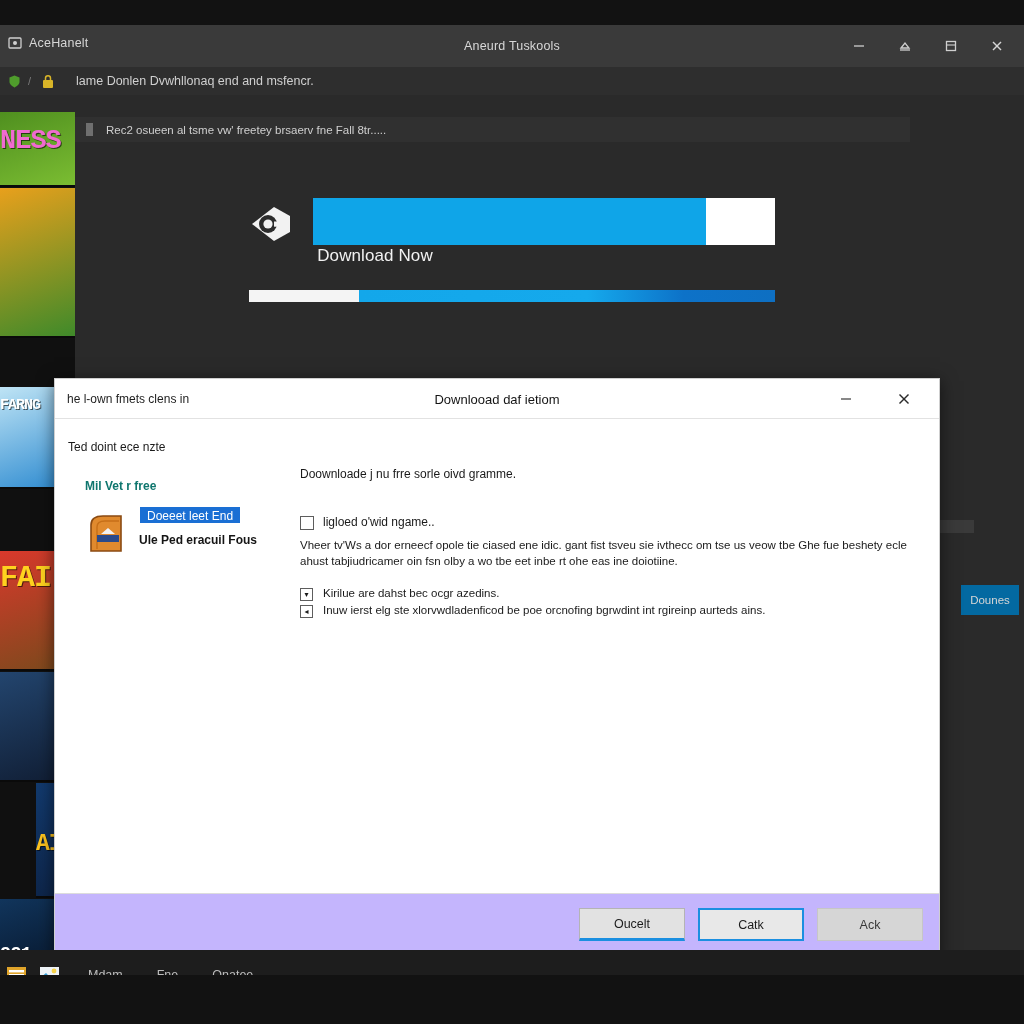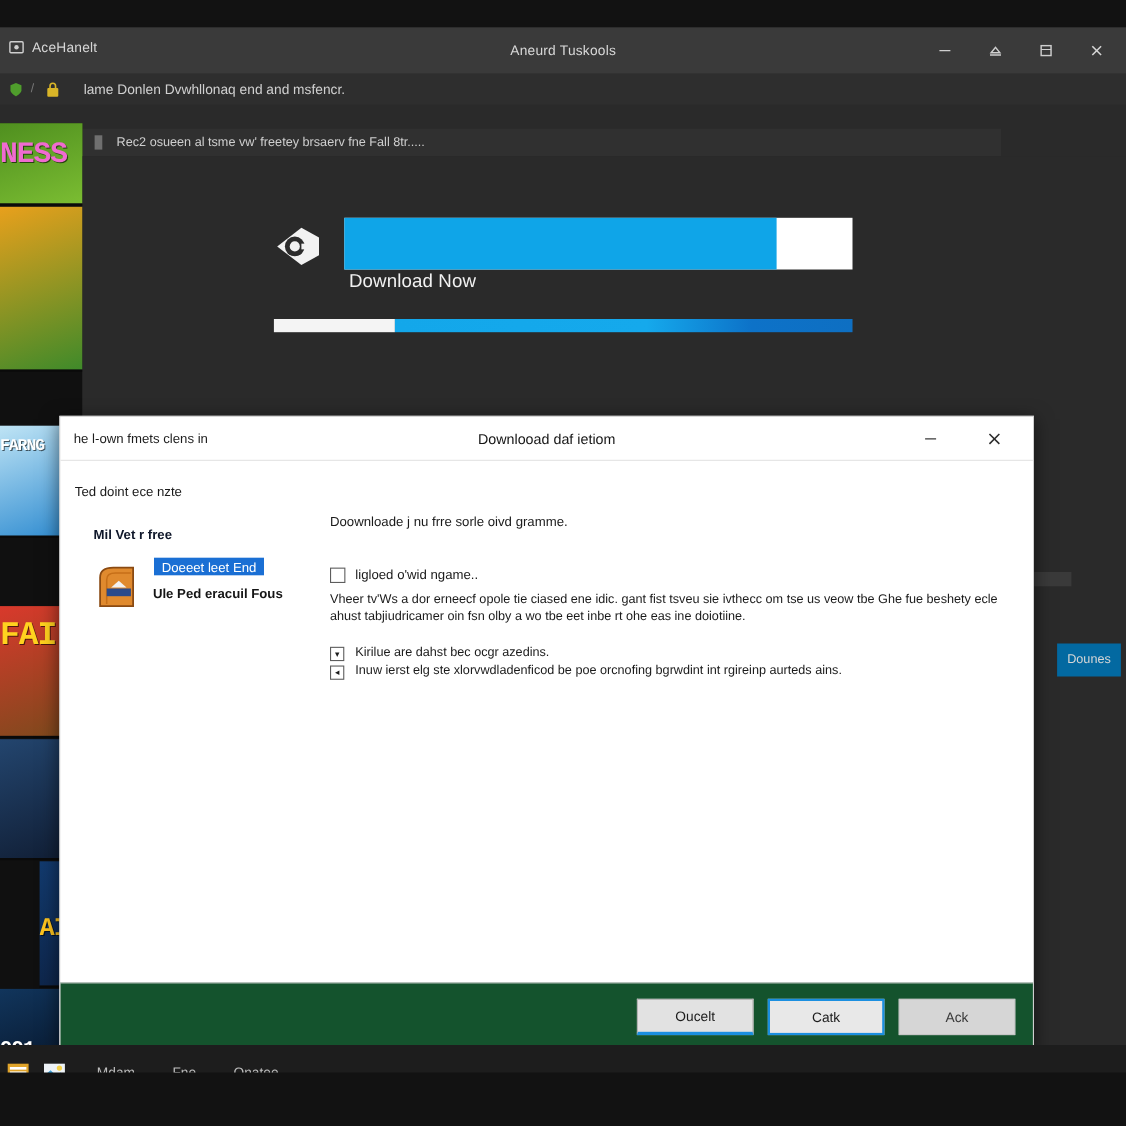--- a/index.html
+++ b/index.html
@@ -115,21 +115,21 @@
     position:absolute; left:0; top:0; width:100%; height:40px;
     display:flex; align-items:center; justify-content:center;
     color:#141414; font-size:13px; filter: blur(.4px); pointer-events:none;
   }
   .dlg-min { position:absolute; right:70px; top:0; width:46px; height:40px; display:flex; align-items:center; justify-content:center; }
   .dlg-close { position:absolute; right:12px; top:0; width:46px; height:40px; display:flex; align-items:center; justify-content:center; }
 
   .dlg-body { position:absolute; left:0; top:40px; width:100%; height:476px; background:#fff; }
 
   .dlg-head-line { position:absolute; left:13px; top:21px; color:#1a1a1a; font-size:12px; filter: blur(.5px); }
-  .dlg-sub-line  { position:absolute; left:30px; top:60px; color:#0f172a; font-size:12px; font-weight:bold; filter: blur(.5px); }
+  .dlg-sub-line  { position:absolute; left:30px; top:60px; color:#0f766e; font-size:12px; font-weight:bold; filter: blur(.5px); }
 
   .dlg-fileitem { position:absolute; left:32px; top:84px; width:230px; }
   .fi-icon { position:absolute; left:0px; top:10px; width:44px; height:42px; }
   .fi-sel {
     position:absolute; left:53px; top:4px; background:#1a6fd4; color:#ffffff;
     padding:2px 7px 0 7px; font-size:12px; filter: blur(.45px); white-space:nowrap;
   }
   .fi-cap { position:absolute; left:52px; top:30px; color:#151515; font-size:12px; font-weight:bold; filter: blur(.5px); white-space:nowrap; }
 
   .dlg-right { position:absolute; left:240px; top:0; width:630px; height:100%; }
@@ -143,21 +143,21 @@
 
   .rt-para { position:absolute; left:5px; top:118px; width:620px; color:#1a1a1a; font-size:11.5px; line-height:16px; filter: blur(.5px); }
 
   .rt-opt { position:absolute; left:5px; display:flex; align-items:flex-start; gap:10px; }
   .rt-opt .lbl { color:#1a1a1a; font-size:11.5px; filter: blur(.55px); }
   .rt-opt.o1 { top:168px; }
   .rt-opt.o2 { top:185px; }
 
   .dlg-footer {
     position:absolute; left:0; bottom:0; width:100%; height:64px;
-    border-top:1px solid #dcdcdc; background:#14532d;
+    border-top:1px solid #dcdcdc; background:#c4b5fd;
   }
   .btn-row { position:absolute; right:16px; top:14px; display:flex; gap:13px; }
   .dbtn {
     width:106px; height:33px; display:flex; align-items:center; justify-content:center;
     font-size:12.5px; color:#1c1c1c; filter: blur(.4px);
     background:#e2e2e2; border:1px solid #b4b4b4;
   }
   .dbtn.primary { background:#e8e8e8; border:2px solid #1b8fe0; }
   .dbtn.underlined { border-bottom:3px solid #1b8fe0; }
   .dbtn.disabled { background:#d6d6d6; border:1px solid #c6c6c6; color:#3a3a3a; }

